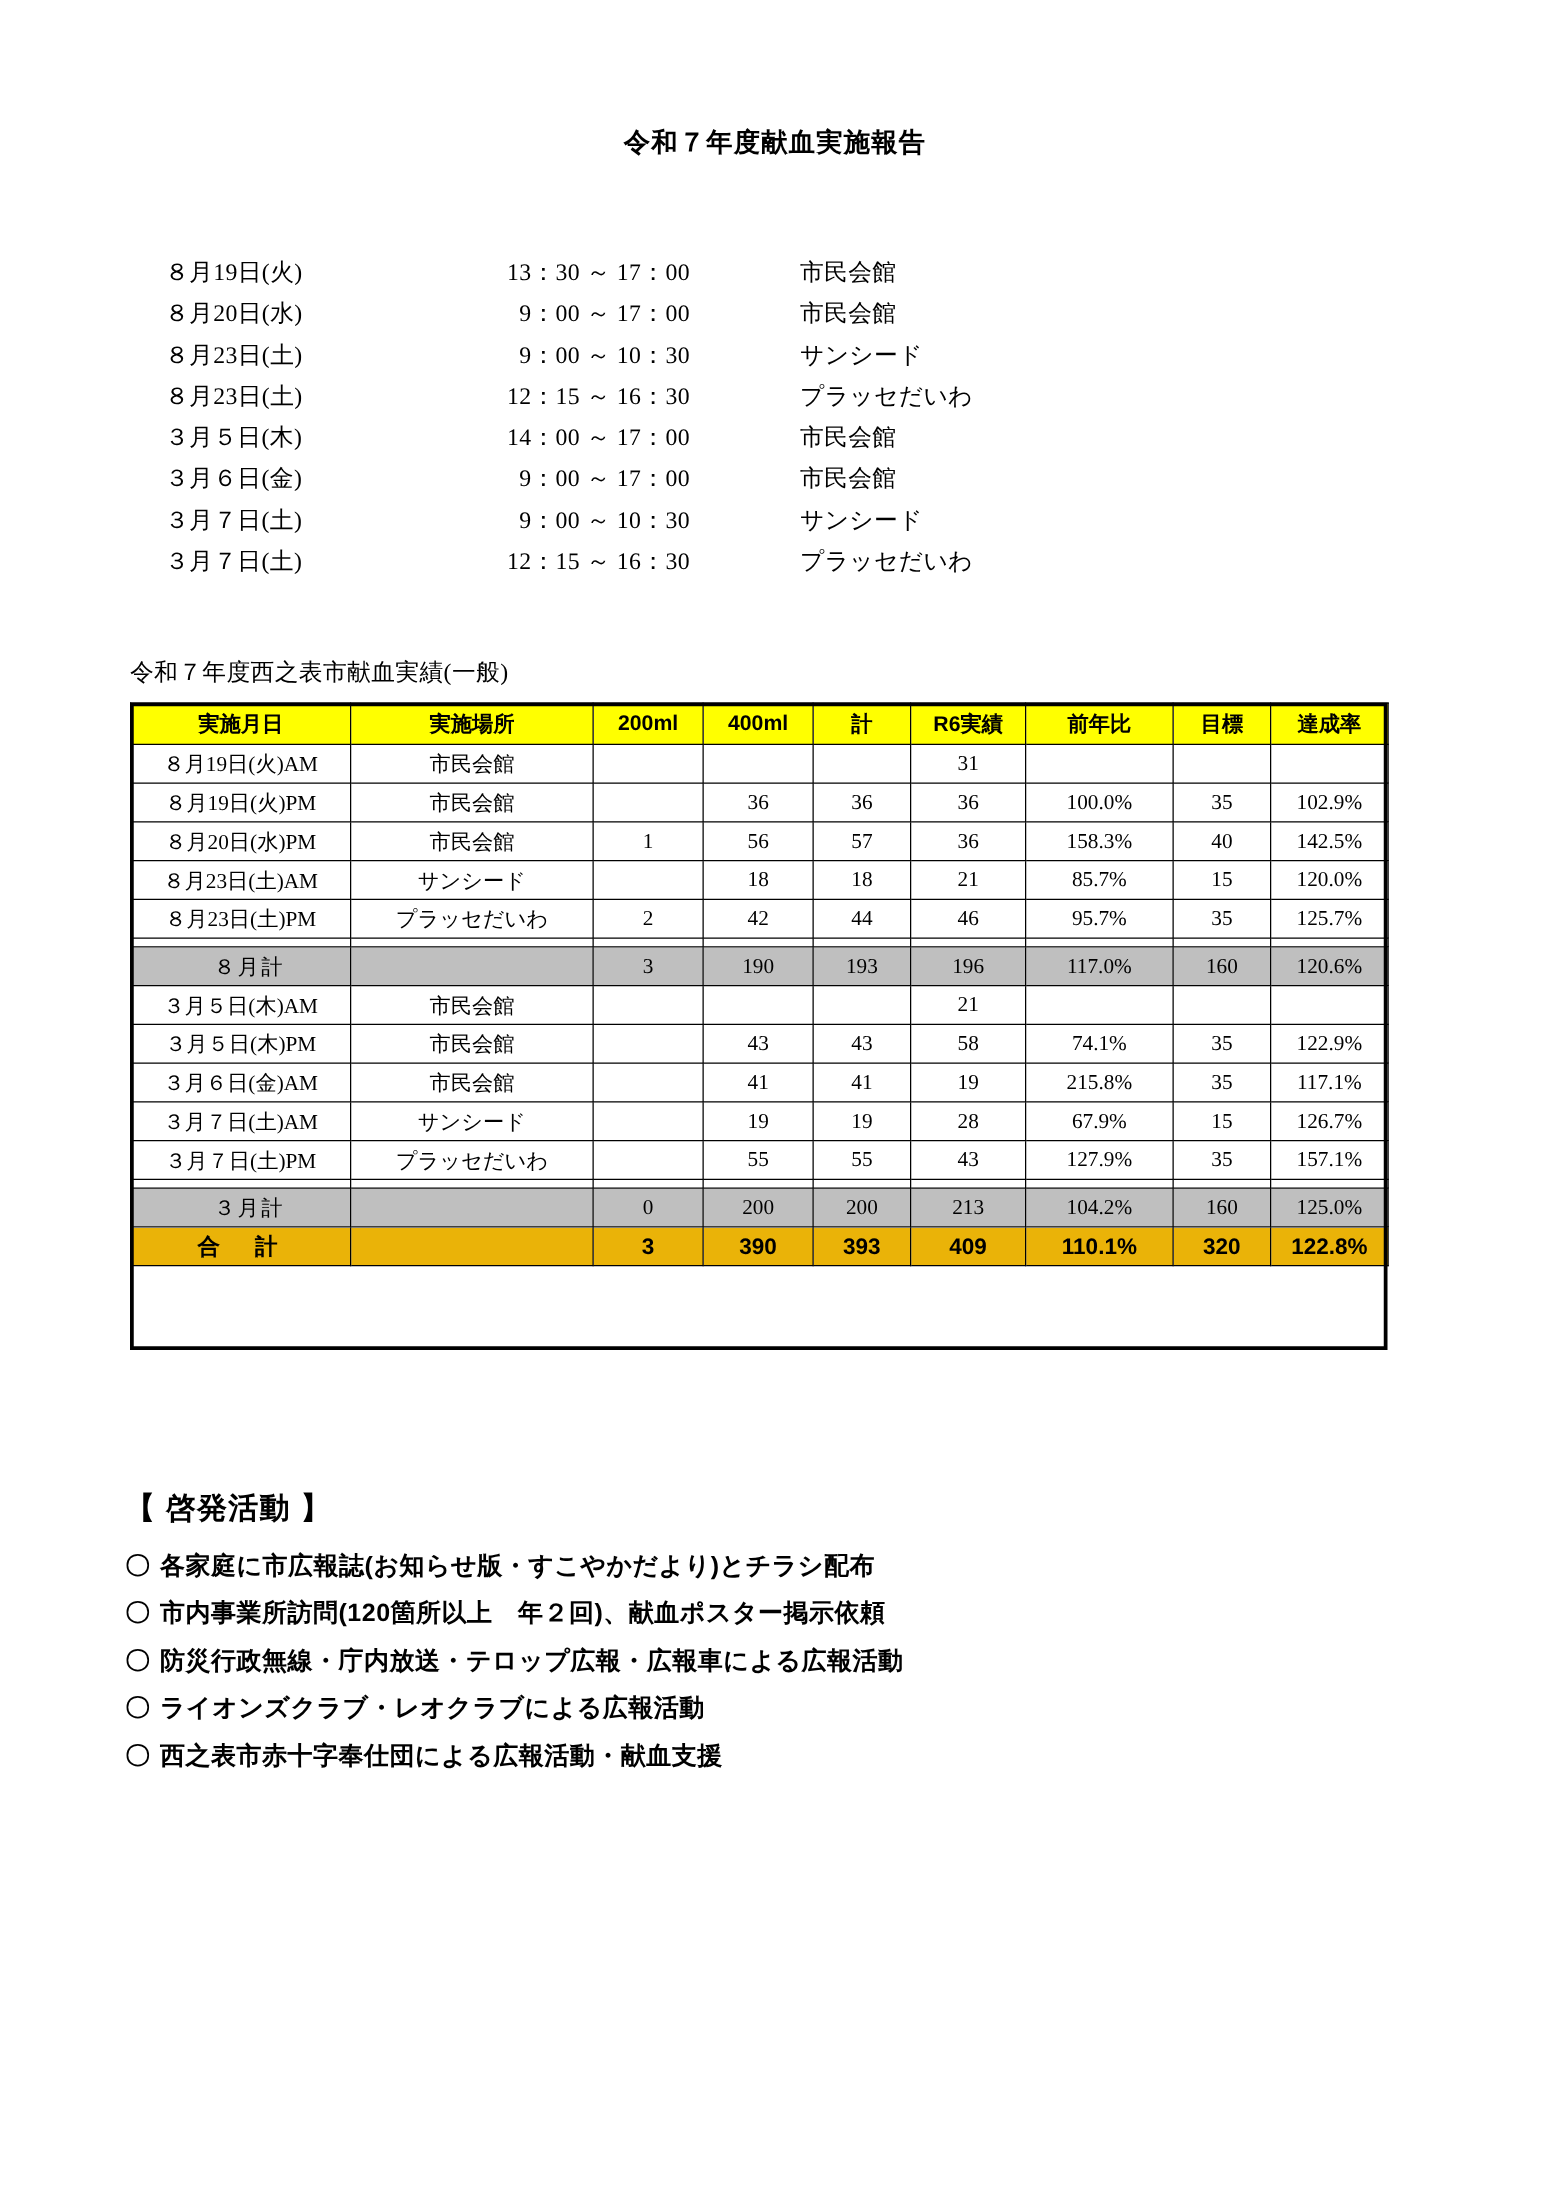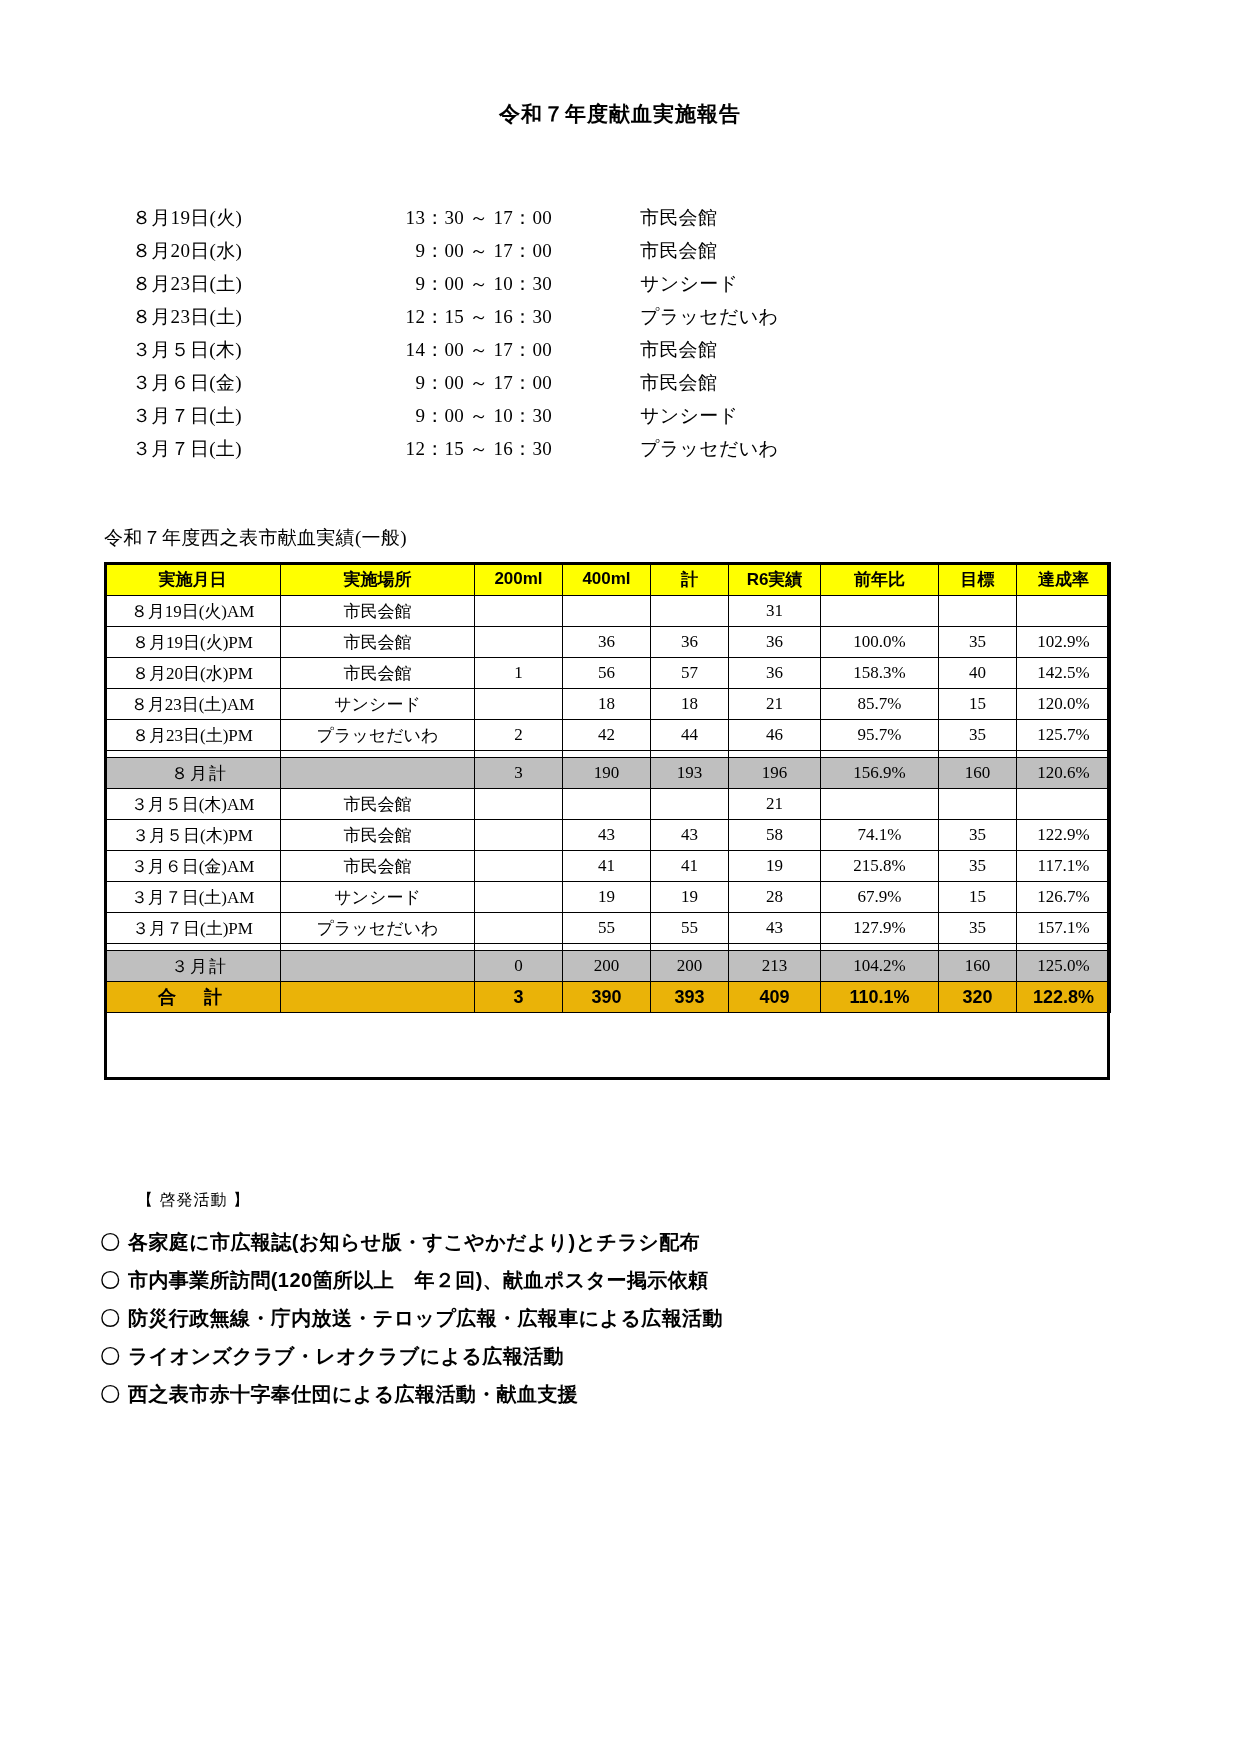--- a/index.html
+++ b/index.html
@@ -174,25 +174,24 @@
 
   
   .promo {
     position: absolute;
     top: 1190px;
     left: 100px;
     width: 1000px;
     font-family: "Liberation Sans", "DejaVu Sans", sans-serif;
   }
   .promo-heading {
-    font-size: 16px;
-    font-weight: normal;
+    font-size: 24px;
+    font-weight: bold;
     letter-spacing: 1px;
     margin-bottom: 12px;
-    margin-left: 37px;
   }
   .promo-item {
     font-size: 20px;
     font-weight: bold;
     line-height: 38px;
     letter-spacing: 0.4px;
     white-space: nowrap;
     display: flex;
     align-items: baseline;
   }
@@ -336,21 +335,21 @@
             <td class="c-goal"></td>
             <td class="c-rate"></td>
           </tr>
           <tr class="subtotal-row">
             <td class="c-date">８月計</td>
             <td class="c-place"></td>
             <td class="c-200">3</td>
             <td class="c-400">190</td>
             <td class="c-sum">193</td>
             <td class="c-r6">196</td>
-            <td class="c-yoy">156.9%</td>
+            <td class="c-yoy">117.0%</td>
             <td class="c-goal">160</td>
             <td class="c-rate">120.6%</td>
           </tr>
           <tr class="body-row">
             <td class="c-date">３月５日(木)AM</td>
             <td class="c-place">市民会館</td>
             <td class="c-200"></td>
             <td class="c-400"></td>
             <td class="c-sum"></td>
             <td class="c-r6">21</td>

